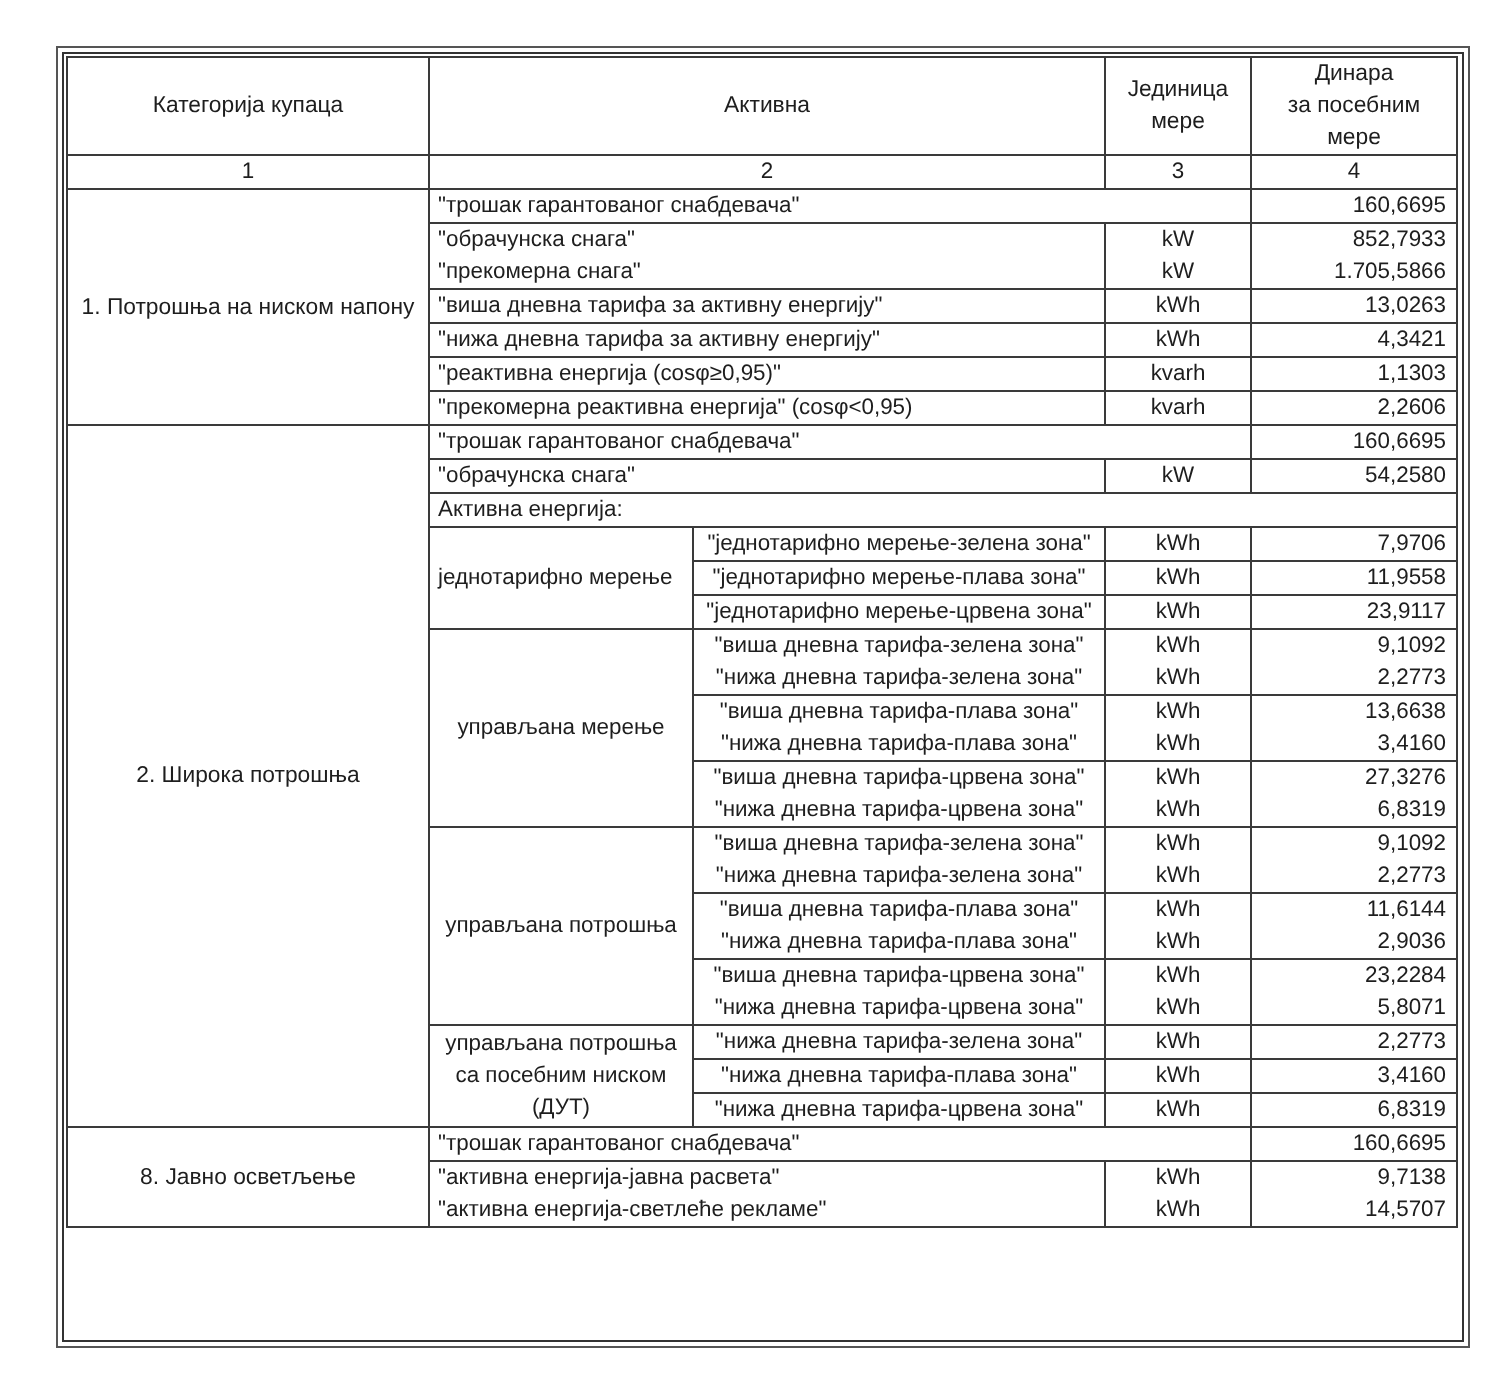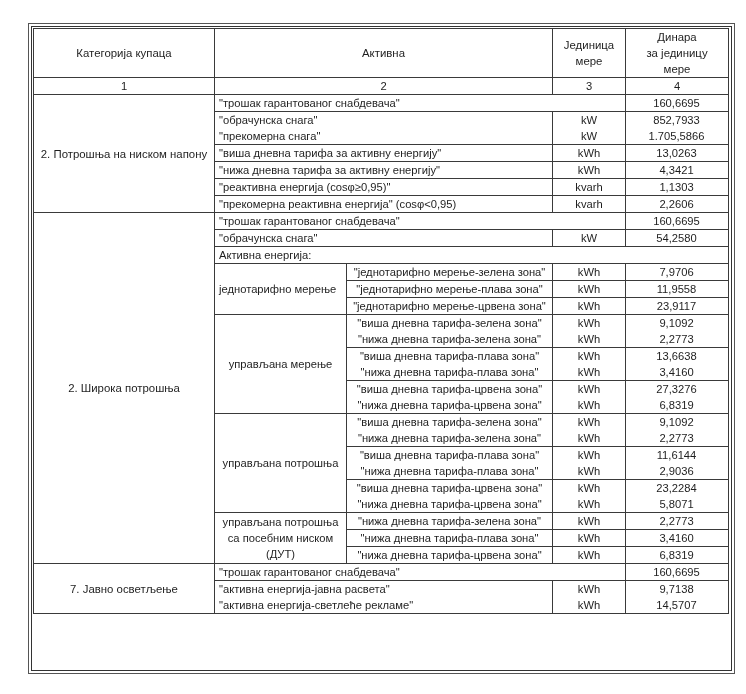--- a/index.html
+++ b/index.html
@@ -5,21 +5,21 @@
   html, body { margin:0; padding:0; background:#ffffff; }
   body { width:746px; height:694px; position:relative; overflow:hidden;
          font-family:"Liberation Sans", sans-serif; color:#1e1e1e; }
   .frame { position:absolute; left:31px; top:26px; width:699px; height:643px;
            border:1px solid #333; box-shadow: 0 0 0 2px #fff, 0 0 0 3px #555; }
   table.tariffs { position:absolute; left:33px; top:28px; border-collapse:collapse;
                   table-layout:fixed; width:695px; font-size:11.2px; }
   table.tariffs td { border:1px solid #3a3a3a; padding:0 4px; height:16px; line-height:16px;
                      white-space:nowrap; overflow:hidden; vertical-align:middle; }
   .c { text-align:center; }
-  .r { text-align:center; padding-right:5px !important; }
+  .r { text-align:right; padding-right:5px !important; }
   .hdr td { height:58px; line-height:18px; font-size:11.4px; }
   .num td { border-bottom:3px double #444; border-top:3px double #444; height:14px; line-height:14px; }
   .cat { text-align:center; font-size:11.4px; }
   .grpTop td { border-top:3px double #444; }
   .nbb { border-bottom:none !important; }
   .nbt { border-top:none !important; }
   .wrap { white-space:normal !important; line-height:16px !important; }
 </style>
 </head>
 <body>
@@ -38,33 +38,33 @@
   <tbody>
       <tr class="hdr">
     <td class="c">Категорија купаца</td>
     <td class="c" colspan="2">Активна</td>
     <td class="c wrap">
       <div>Јединица</div>
       <div>мере</div>
     </td>
     <td class="c wrap">
       <div>Динара</div>
-      <div>за јединицу</div>
+      <div>за посебним</div>
       <div>мере</div>
     </td>
   </tr>
   <tr class="num">
     <td class="c">1</td>
     <td class="c" colspan="2">2</td>
     <td class="c">3</td>
     <td class="c">4</td>
   </tr>
 
   <tr>
-    <td class="cat" rowspan="7">2.  Потрошња на ниском напону</td>
+    <td class="cat" rowspan="7">1.  Потрошња на ниском напону</td>
     <td colspan="3">"трошак гарантованог снабдевача"</td>
     <td class="r">160,6695</td>
   </tr>
   <tr>
     <td colspan="2" class="nbb">"обрачунска снага"</td>
     <td class="c nbb">kW</td>
     <td class="r nbb">852,7933</td>
   </tr>
   <tr>
     <td colspan="2" class="nbt">"прекомерна  снага"</td>
@@ -202,21 +202,21 @@
     <td class="c">kWh</td>
     <td class="r">3,4160</td>
   </tr>
   <tr>
     <td class="c">"нижа дневна тарифа-црвена зона"</td>
     <td class="c">kWh</td>
     <td class="r">6,8319</td>
   </tr>
 
   <tr class="grpTop">
-    <td class="cat" rowspan="3">7. Јавно осветљење</td>
+    <td class="cat" rowspan="3">8. Јавно осветљење</td>
     <td colspan="3">"трошак гарантованог снабдевача"</td>
     <td class="r">160,6695</td>
   </tr>
   <tr>
     <td colspan="2" class="nbb">"активна енергија-јавна расвета"</td>
     <td class="c nbb">kWh</td>
     <td class="r nbb">9,7138</td>
   </tr>
   <tr>
     <td colspan="2" class="nbt">"активна енергија-светлеће рекламе"</td>

